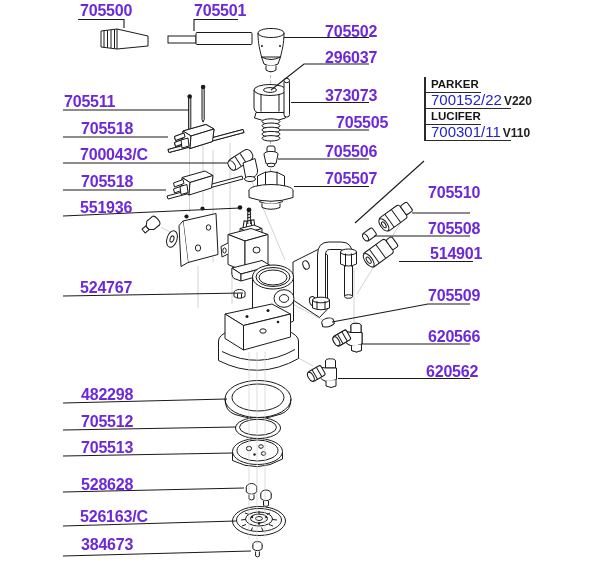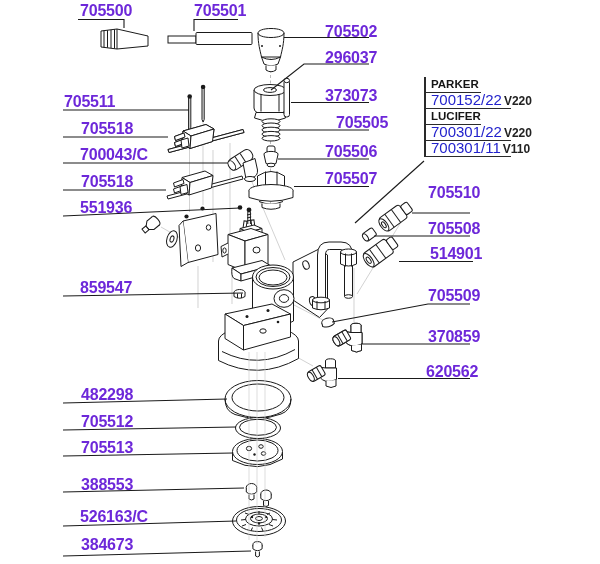--- a/index.html
+++ b/index.html
@@ -382,41 +382,38 @@
   <div class="lbl r" style="left:325px;top:52px">296037</div>
   <div class="lbl r" style="left:325px;top:90px">373073</div>
   <div class="lbl r" style="left:336px;top:117px">705505</div>
   <div class="lbl r" style="left:325px;top:146px">705506</div>
   <div class="lbl r" style="left:325px;top:173px">705507</div>
   <div class="lbl" style="left:64px;top:96px">705511</div>
   <div class="lbl" style="left:81px;top:123px">705518</div>
   <div class="lbl" style="left:80px;top:149px">700043/C</div>
   <div class="lbl" style="left:81px;top:176px">705518</div>
   <div class="lbl" style="left:80px;top:202px">551936</div>
-  <div class="lbl" style="left:80px;top:282px">859547</div>
+  <div class="lbl" style="left:80px;top:282px">524767</div>
   <div class="lbl" style="left:428px;top:187px">705510</div>
   <div class="lbl" style="left:428px;top:223px">705508</div>
   <div class="lbl" style="left:430px;top:248px">514901</div>
   <div class="lbl" style="left:428px;top:290px">705509</div>
-  <div class="lbl" style="left:428px;top:331px">370859</div>
+  <div class="lbl" style="left:428px;top:331px">620566</div>
   <div class="lbl" style="left:426px;top:366px">620562</div>
   <div class="lbl" style="left:81px;top:389px">482298</div>
   <div class="lbl" style="left:81px;top:416px">705512</div>
   <div class="lbl" style="left:81px;top:442px">705513</div>
-  <div class="lbl" style="left:81px;top:479px">388553</div>
+  <div class="lbl" style="left:81px;top:479px">528628</div>
   <div class="lbl" style="left:80px;top:511px">526163/C</div>
   <div class="lbl" style="left:81px;top:539px">384673</div>
 
   <div class="selbox">
     <div class="row brand">PARKER</div>
     <div class="row opt">
       <span class="pn">700152/22</span><span class="vt">V220</span>
     </div>
     <div class="row brand">LUCIFER</div>
     <div class="row opt">
-      <span class="pn">700301/22</span><span class="vt">V220</span>
-    </div>
-    <div class="row opt">
       <span class="pn">700301/11</span><span class="vt">V110</span>
     </div>
   </div>
 
 </div>
 
 </body></html>

